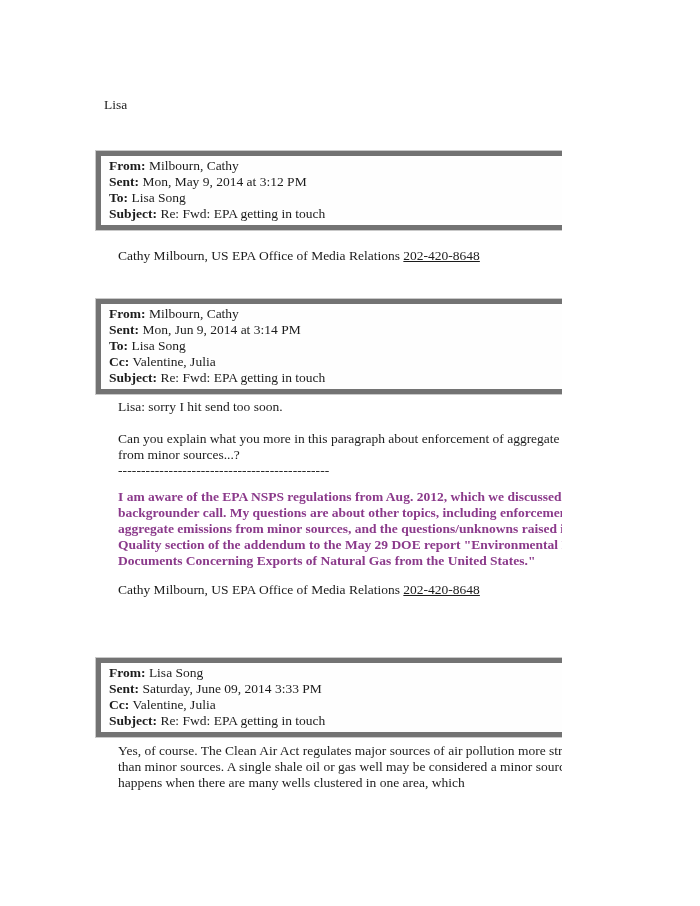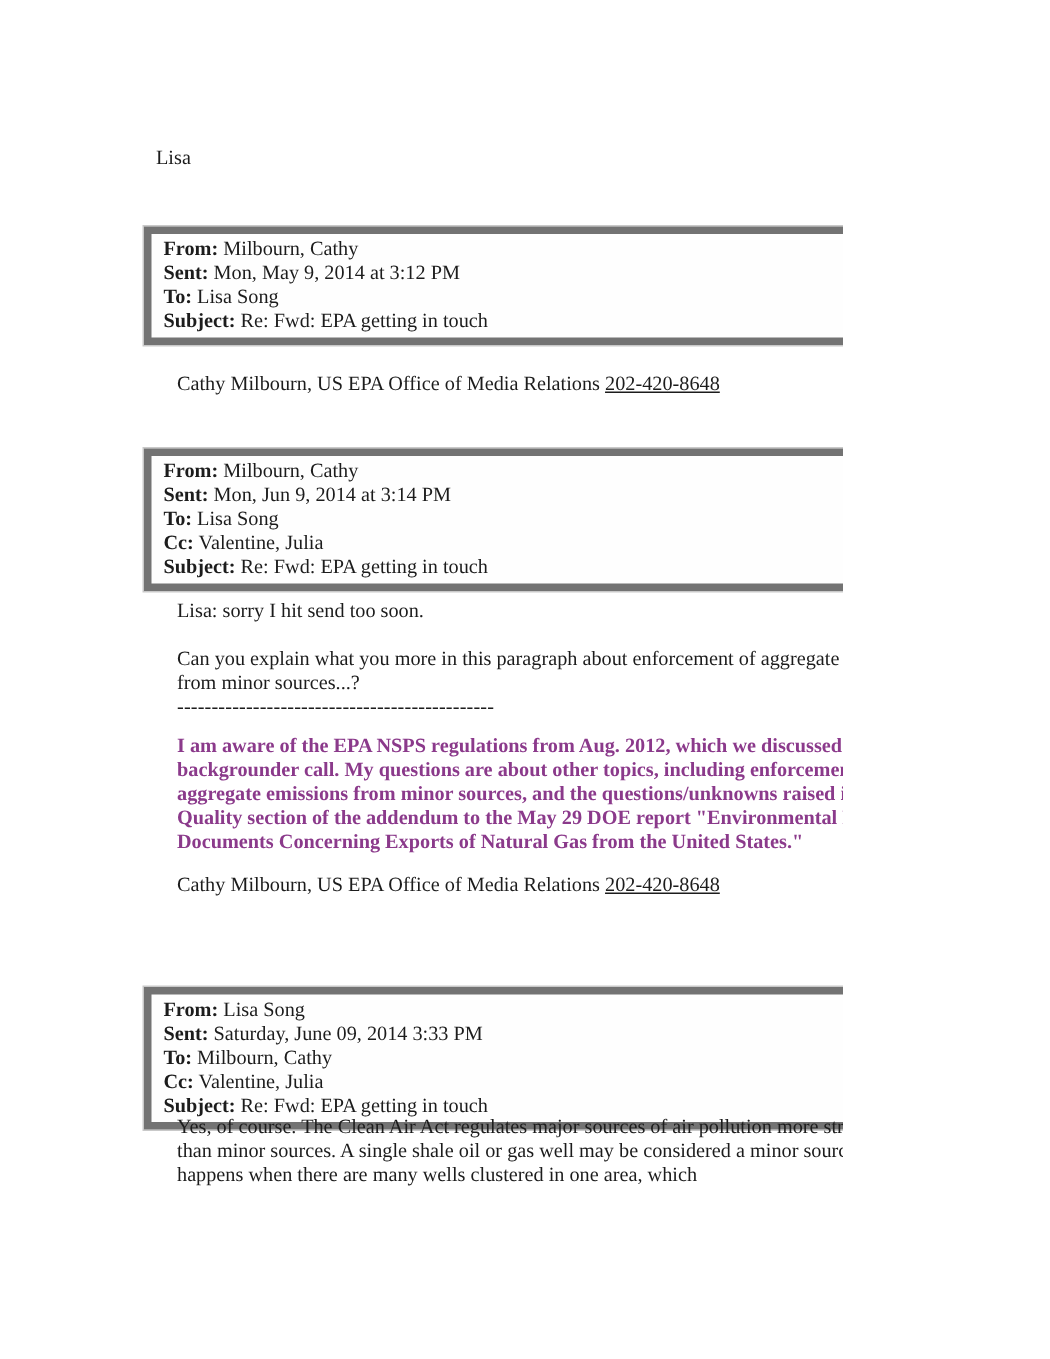--- a/index.html
+++ b/index.html
@@ -107,24 +107,20 @@
   <div class="abs header-box box-3">
     <div class="header-row">
       <span class="field-label">From:</span>
       <span>Lisa Song</span>
     </div>
     <div class="header-row">
       <span class="field-label">Sent:</span>
       <span>Saturday, June 09, 2014 3:33 PM</span>
     </div>
     <div class="header-row">
-      <span class="field-label">To:</span>
-      <span>Milbourn, Cathy</span>
-    </div>
-    <div class="header-row">
       <span class="field-label">Cc:</span>
       <span>Valentine, Julia</span>
     </div>
     <div class="header-row">
       <span class="field-label">Subject:</span>
       <span>Re: Fwd: EPA getting in touch</span>
     </div>
   </div>
 
   <div class="abs para reply">Yes, of course. The Clean Air Act regulates major sources of air pollution more stringently than minor sources. A single shale oil or gas well may be considered a minor source, but what happens when there are many wells clustered in one area, which</div>

